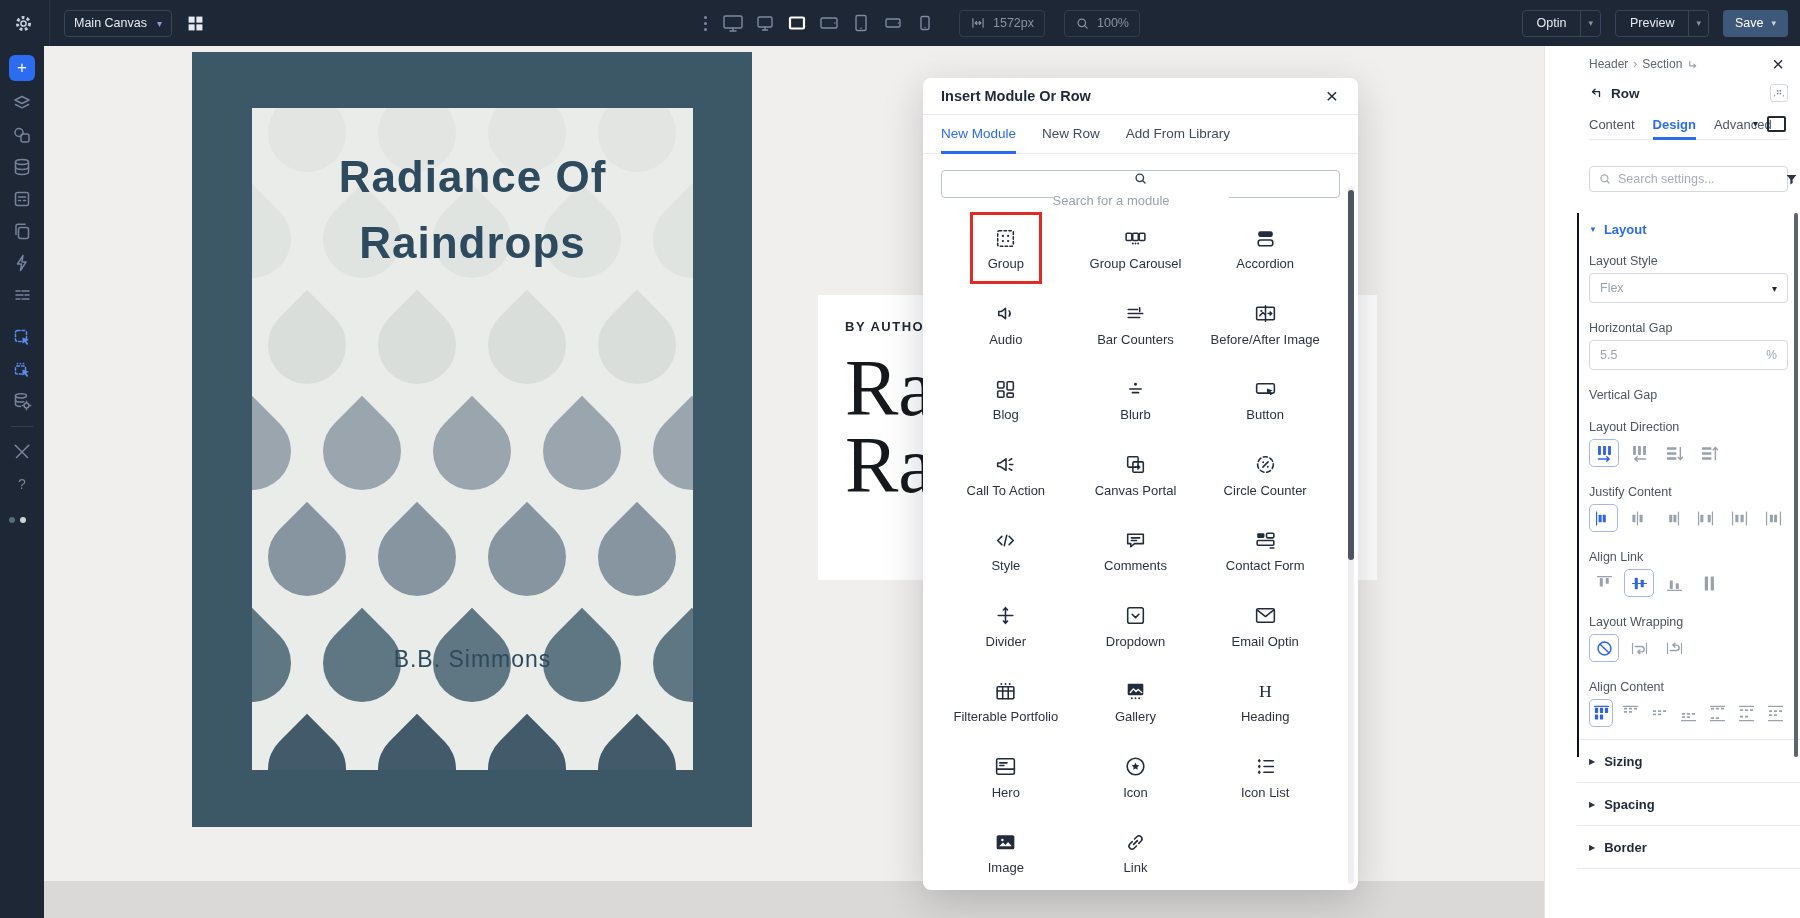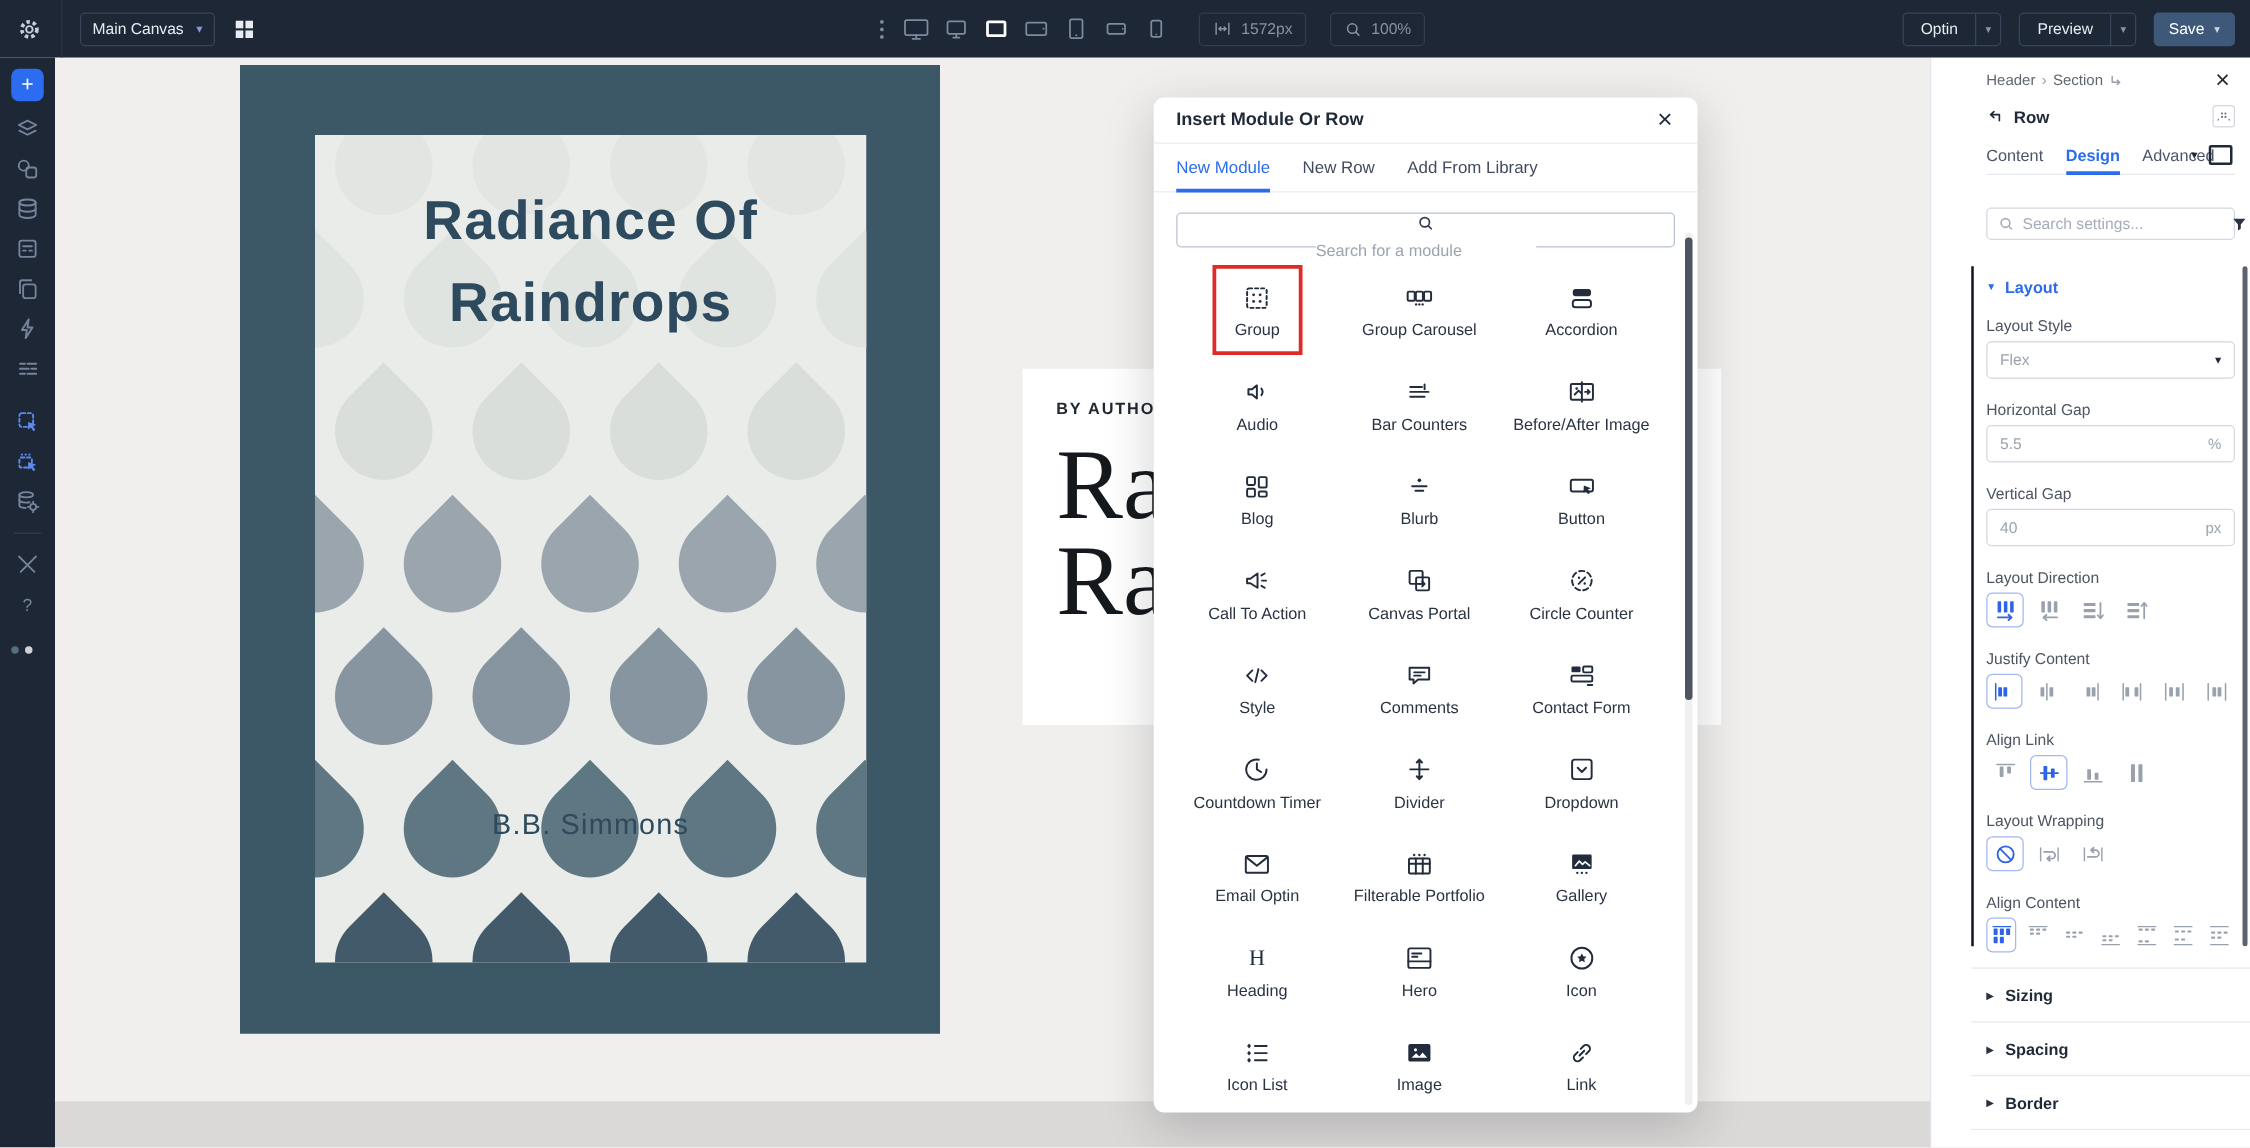--- a/index.html
+++ b/index.html
@@ -594,29 +594,20 @@
               <rect x="13" y="5" width="7" height="4.5" rx="1"></rect>
               <rect x="4" y="12" width="16" height="4.5" rx="1"></rect>
               <path d="M16.5 19.2h3.5"></path>
             </svg>
           </div>
           <div class="mod-label">Contact Form</div>
         </div>
         <div class="mod-cell">
           <div class="mod-ic">
             <svg viewBox="0 0 24 24" width="25" height="25" fill="none" stroke="currentColor" stroke-width="1.5" stroke-linecap="round" stroke-linejoin="round">
-              <path d="M13.5 4.6A7.8 7.8 0 1 0 19.4 12"></path>
-              <path d="M12 7.5V12l3.2 2"></path>
-            </svg>
-          </div>
-          <div class="mod-label">Countdown Timer</div>
-        </div>
-        <div class="mod-cell">
-          <div class="mod-ic">
-            <svg viewBox="0 0 24 24" width="25" height="25" fill="none" stroke="currentColor" stroke-width="1.5" stroke-linecap="round" stroke-linejoin="round">
               <path d="M5 12h14"></path>
               <path d="M12 4.5v15M12 4.5l-2 2.2M12 4.5l2 2.2M12 19.5l-2-2.2M12 19.5l2-2.2"></path>
             </svg>
           </div>
           <div class="mod-label">Divider</div>
         </div>
         <div class="mod-cell">
           <div class="mod-ic">
             <svg viewBox="0 0 24 24" width="25" height="25" fill="none" stroke="currentColor" stroke-width="1.5" stroke-linecap="round" stroke-linejoin="round">
               <rect x="4.5" y="4.5" width="15" height="15" rx="2"></rect>
@@ -792,24 +783,20 @@
         <span class="chev">▾</span>
       </div>
 
       <div class="fld-label">Horizontal Gap</div>
       <div class="num-input">
         <input type="text" value="5.5" style="">
         <span class="unit">%</span>
       </div>
 
       <div class="fld-label">Vertical Gap</div>
-      <div class="num-input">
-        <input type="text" value="40" style="">
-        <span class="unit">px</span>
-      </div>
 
       <div>
           <div class="opt-group">
             <div class="fld-label">Layout Direction</div>
             <div class="opt-row">
               <div class="opt-btn active">
                 <span style="display:flex">
                   <svg viewBox="0 0 18 18" width="17" height="17" fill="currentColor">
                     <rect x="2.2" y="1" width="3" height="9.5" rx="0.6"></rect>
                     <rect x="7.5" y="1" width="3" height="9.5" rx="0.6"></rect>

